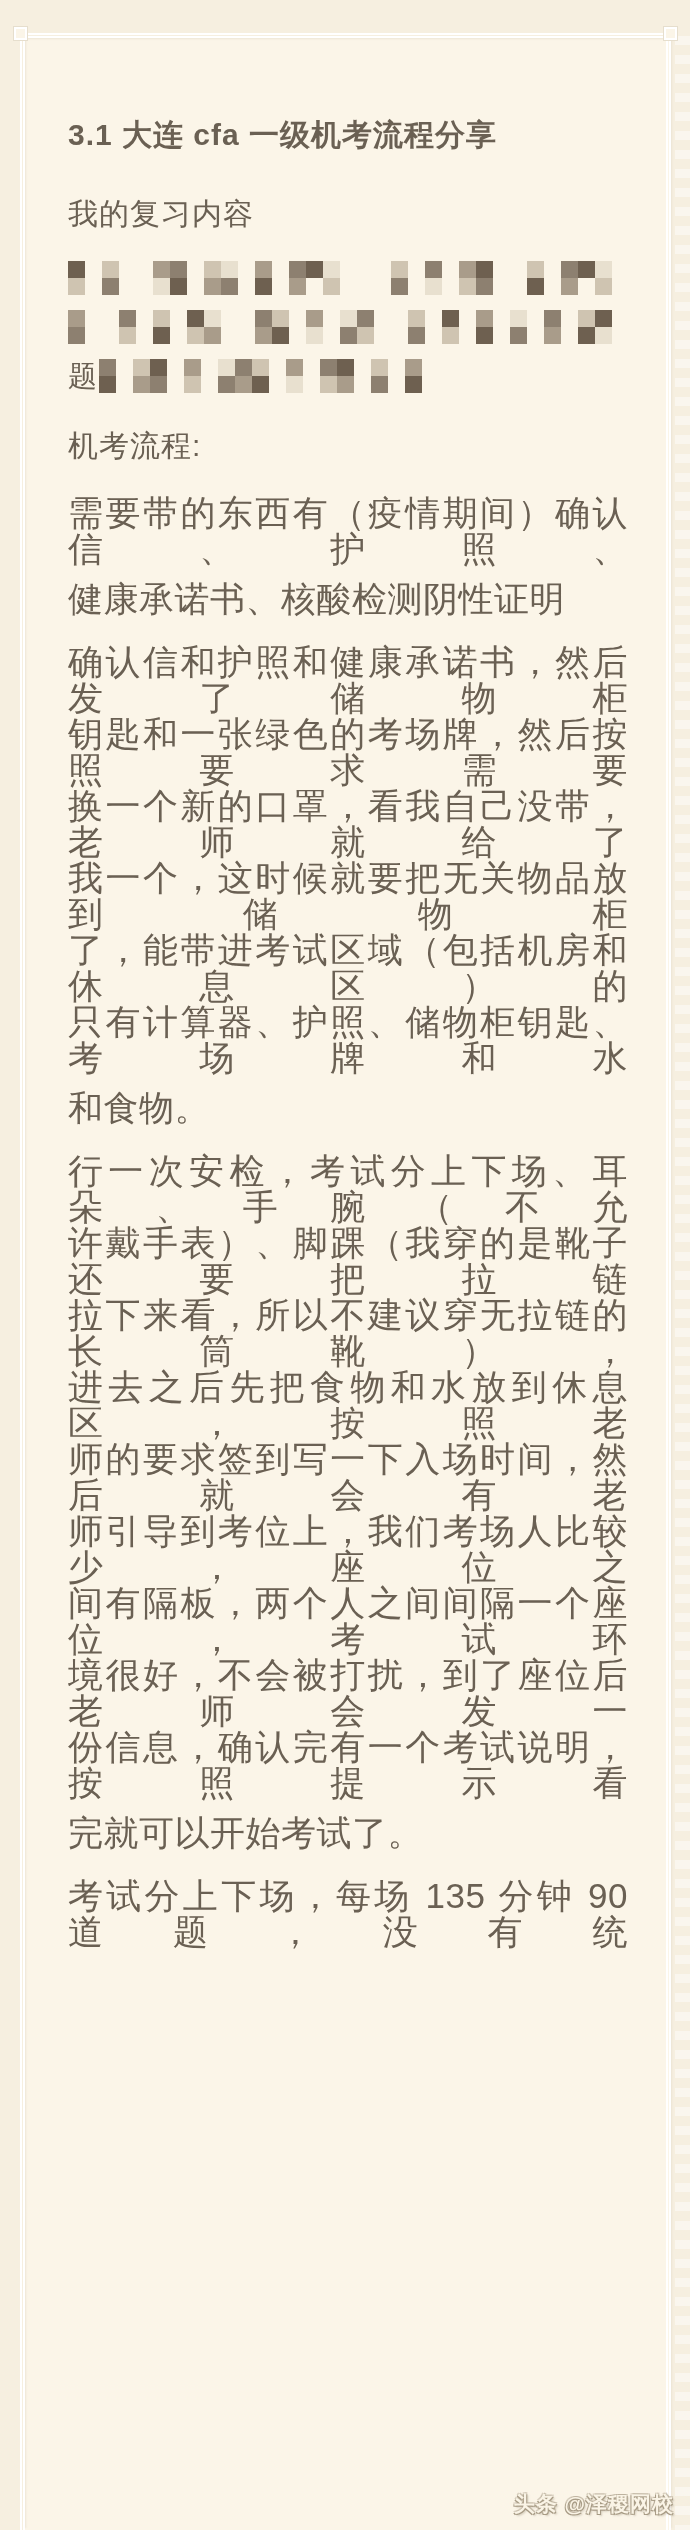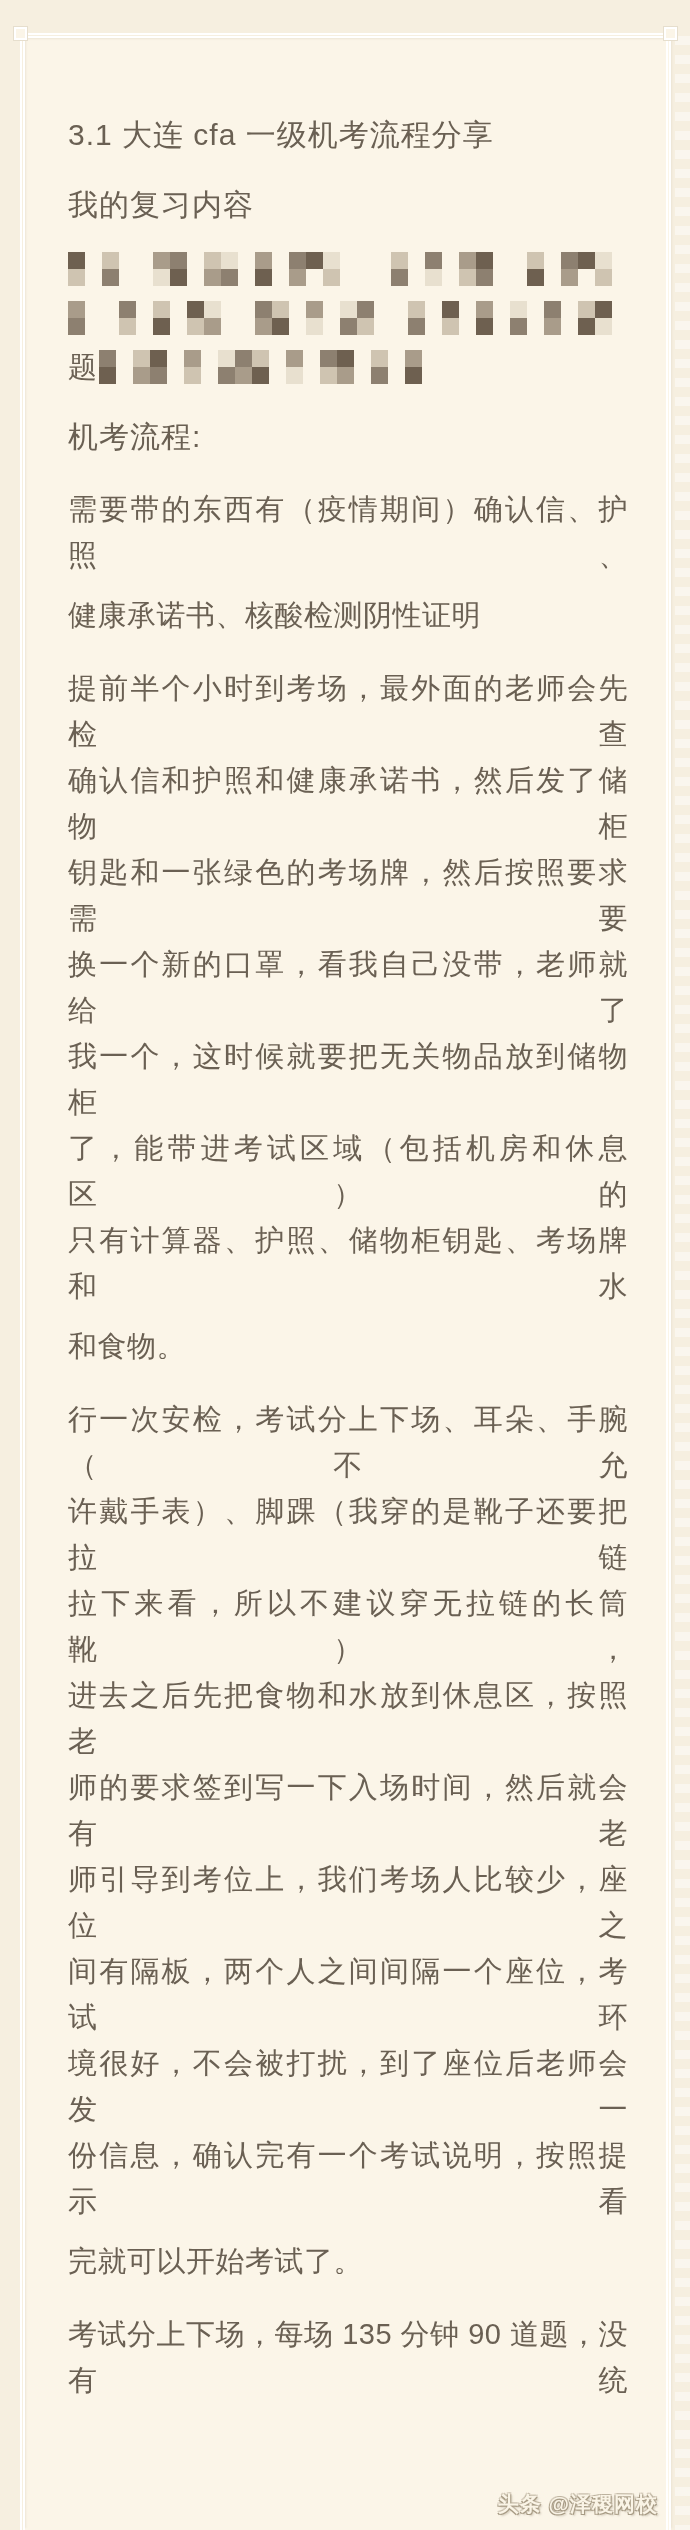--- a/index.html
+++ b/index.html
@@ -40,42 +40,42 @@
   .handle{position:absolute;width:9px;height:9px;top:27px;
     background:var(--paper-bg);border:2px solid var(--frame-line);
     box-shadow:0 0 0 1px var(--frame-shadow);}
   .handle-tl{left:14px;}
   .handle-tr{right:13px;}
 
   .content{position:absolute;left:68px;top:112px;width:560px;}
   .title,.subtitle,.label{
     font-size:30px;line-height:46px;letter-spacing:1px;white-space:nowrap;
   }
-  .title{margin:0 0 24px 0;font-weight:400;}
+  .title{margin:0 0 33px 0;font-weight:700;}
   .subtitle{margin:0 0 24px 0;}
   .label{margin:0 0 26px 0;}
 
   .mosaic{margin:0 0 30px 0;}
   .mline{display:flex;align-items:flex-start;height:34px;margin-bottom:15px;}
   .mline:last-child{margin-bottom:0;}
   .mprefix{font-size:29px;line-height:34px;margin-right:2px;}
   .mgrid{display:flex;flex-direction:column;}
   .mrow{display:flex;height:17px;}
   .mc{width:17px;height:17px;flex:0 0 17px;}
 
   .para{margin:0 0 27px 0;}
   .para:last-child{margin-bottom:0;}
   .line{
-    font-size:29px;line-height:46px;letter-spacing:0.5px;
+    font-size:35px;line-height:36px;letter-spacing:0.5px;
     text-align:justify;text-align-last:justify;
   }
   .line.last{text-align-last:left;margin-top:14px;}
 
   .watermark{
-    position:absolute;right:32px;top:2490px;
+    position:absolute;right:16px;top:2490px;
     font-size:21px;font-weight:bold;letter-spacing:1px;white-space:nowrap;
     color:var(--watermark-fill);
     text-shadow:
       1px 1px 0 var(--watermark-shadow),
       -1px 1px 0 var(--watermark-shadow),
       1px -1px 0 rgba(167,155,133,.55),
       -1px -1px 0 rgba(207,198,180,.8),
       2px 2px 2px rgba(140,128,105,.35);
   }
 </style>
@@ -297,21 +297,20 @@
       </div>
 
     <div class="label">机考流程:</div>
 
     <div class="paras" id="paras">
         <div class="para">
           <div class="line">需要带的东西有（疫情期间）确认信、护照、</div>
           <div class="line last">健康承诺书、核酸检测阴性证明</div>
         </div>
         <div class="para">
-          <div class="line">提前半个小时到考场，最外面的老师会先检查</div>
           <div class="line">确认信和护照和健康承诺书，然后发了储物柜</div>
           <div class="line">钥匙和一张绿色的考场牌，然后按照要求需要</div>
           <div class="line">换一个新的口罩，看我自己没带，老师就给了</div>
           <div class="line">我一个，这时候就要把无关物品放到储物柜</div>
           <div class="line">了，能带进考试区域（包括机房和休息区）的</div>
           <div class="line">只有计算器、护照、储物柜钥匙、考场牌和水</div>
           <div class="line last">和食物。</div>
         </div>
         <div class="para">
           <div class="line">行一次安检，考试分上下场、耳朵、手腕（不允</div>

